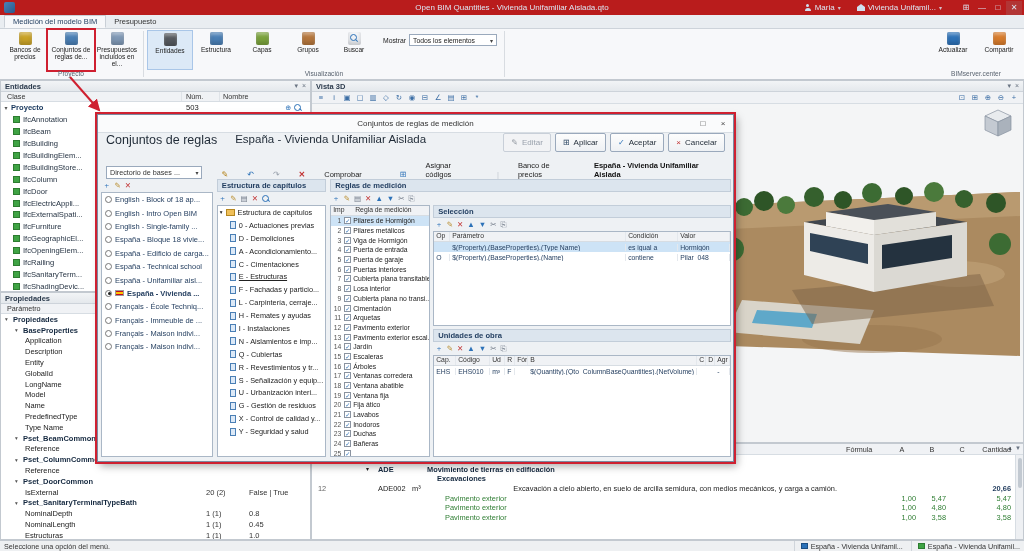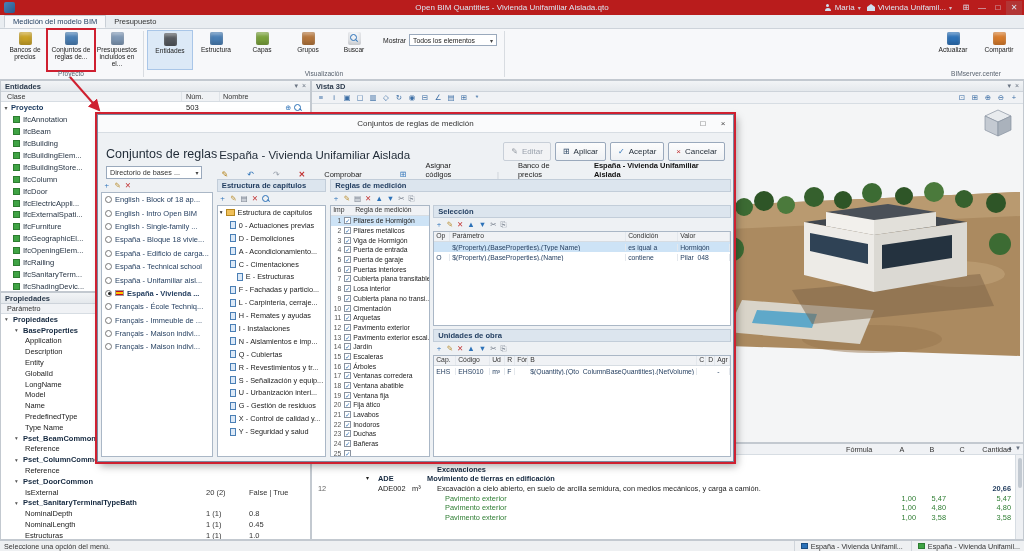--- a/index.html
+++ b/index.html
@@ -4,21 +4,21 @@
 <style>
   *{margin:0;padding:0;box-sizing:border-box;font-family:"Liberation Sans",sans-serif}
   html,body{width:1024px;height:551px;overflow:hidden}
   body{background:#e8eaed;font-size:8px;color:#222}
   .app{position:relative;width:1024px;height:551px;overflow:hidden}
   
   .titlebar{position:absolute;left:0;top:0;width:1024px;height:15px;background:#b91c1c;color:#e8eef6;
     display:flex;align-items:center;font-size:8px}
   .tb-logo{width:11px;height:11px;margin:0 4px;background:linear-gradient(135deg,#4a82b8,#2a5a8c);border-radius:2px}
   .tb-title{position:absolute;left:0;right:0;text-align:center;pointer-events:none;font-size:8px;color:#dce6f2}
-  .tb-right{margin-left:auto;display:flex;align-items:center;gap:6px;padding-right:2px;z-index:2}
+  .tb-right{margin-left:auto;display:flex;align-items:center;gap:16px;padding-right:2px;z-index:2}
   .tb-chip{display:flex;align-items:center;gap:3px;color:#dce6f2}
   .person{position:relative;width:8px;height:8px;display:inline-block}
   .person::before{content:"";position:absolute;left:2.5px;top:0;width:3px;height:3px;border-radius:50%;background:#cfe0f0}
   .person::after{content:"";position:absolute;left:1px;top:4px;width:6px;height:3.5px;border-radius:3px 3px 0 0;background:#cfe0f0}
   .house-ic{display:inline-block;width:8px;height:7px;position:relative}
   .house-ic::before{content:"";position:absolute;left:0;top:3px;width:8px;height:4px;background:#cfe0f0}
   .house-ic::after{content:"";position:absolute;left:0;top:0;border-left:4px solid transparent;border-right:4px solid transparent;border-bottom:3px solid #cfe0f0}
   .tb-win{display:flex;align-items:center}
   .tb-winbtn{width:16px;height:14px;display:flex;align-items:center;justify-content:center;color:#dce6f2;font-size:8px}
   .tb-close{background:#b23535}
@@ -91,21 +91,21 @@
   .sb-ic1{width:7px;height:6px;background:#2d72b8;border:1px solid #1c4f85}
   .sb-ic2{width:7px;height:6px;background:#3fa344;border:1px solid #2c7c30}
   .sb-msg{flex:1}
   
   .dialog{position:absolute;left:97px;top:114px;width:637px;height:348px;background:#eef1f4;border:1px solid #7a8aa0;
     box-shadow:0 0 0 2px #cf2030, 3px 4px 8px rgba(0,0,0,.35);z-index:30;font-size:7.5px}
   .dlg-title{height:18px;background:#fafbfc;border-bottom:1px solid #d7dde3;display:flex;align-items:center;position:relative}
   .dlg-title-text{position:absolute;left:0;right:0;text-align:center;font-size:8px;color:#333}
   .dlg-winbtns{margin-left:auto;display:flex;z-index:2}
   .dlg-winbtn{width:20px;height:17px;display:flex;align-items:center;justify-content:center;color:#444;font-size:8px}
-  .dlg-head{height:28px;display:flex;align-items:flex-end;padding:0 8px;gap:2px}
+  .dlg-head{height:28px;display:flex;align-items:flex-start;padding:0 8px;gap:18px}
   .dlg-h1{font-size:12.5px;color:#1f2a36}
   .dlg-h2{font-size:11.5px;color:#1f2a36}
   .dlg-hbtns{margin-left:auto;display:flex;gap:4px}
   .dbtn{height:19px;padding:0 7px;background:linear-gradient(#fdfdfd,#eef1f4);border:1px solid #9aa9bc;border-radius:2px;
     display:flex;align-items:center;gap:4px;font-size:8px;color:#1f2a36}
   .dbtn.disabled{color:#9aa2ad;background:#f2f3f5;border-color:#c8cfd8}
   .dbtn .bic{font-size:8px}
   .dlg-tools{height:18px;display:flex;align-items:flex-end;padding:0 8px;gap:19px}
   .combo{width:98px;height:13px;background:#fff;border:1px solid #9aa9bc;display:flex;align-items:center;justify-content:space-between;padding:0 3px;font-size:7.2px;color:#333}
   .tool-ic{font-size:8px;color:#2d72b8}
@@ -513,32 +513,32 @@
         <span style="position: absolute; top: 1px; left: 606px; width: 28px; text-align: center;">B</span>
         <span style="position: absolute; top: 1px; left: 636px; width: 28px; text-align: center;">C</span>
         <span style="position: absolute; top: 1px; left: 650px; width: 49px; text-align: right;">Cantidad</span>
       </div>
     <div class="bp-rows" id="bp-rows">
         <div class="bprow">
           <span style="left: 44px; font-size: 6px;">▾</span>
           <span class="bp-b" style="left: 56px;">AD</span>
         </div>
         <div class="bprow">
-          <span class="bp-b" style="left: 125px;">Excavaciones</span>
-        </div>
-        <div class="bprow">
           <span style="left: 54px; font-size: 6px;">▾</span>
           <span class="bp-b" style="left: 66px;">ADE</span>
           <span class="bp-b" style="left: 115px;">Movimiento de tierras en edificación</span>
+        </div>
+        <div class="bprow">
+          <span class="bp-b" style="left: 125px;">Excavaciones</span>
         </div>
         <div class="bprow">
           <span style="left: 6px; color: rgb(102, 102, 102);">12</span>
           <span style="left: 66px;">ADE002</span>
           <span style="left: 100px;">m³</span>
-          <span class="bp-desc" style="left: 125px; width: 400px;">Excavación a cielo abierto, en suelo de arcilla semidura, con medios mecánicos, y carga a camión.</span>
+          <span class="bp-desc" style="left: 125px; width: 400px; text-align: right;">Excavación a cielo abierto, en suelo de arcilla semidura, con medios mecánicos, y carga a camión.</span>
           <span class="bp-qty" style="left: 650px; width: 49px; text-align: right;">20,66</span>
         </div>
         <div class="bprow">
           <span class="bp-green" style="left: 133px;">Pavimento exterior</span>
           <span class="bp-green" style="left: 576px; width: 28px; text-align: right;">1,00</span>
           <span class="bp-green" style="left: 606px; width: 28px; text-align: right;">5,47</span>
           <span class="bp-green" style="left: 650px; width: 49px; text-align: right;">5,47</span>
         </div>
         <div class="bprow">
           <span class="bp-green" style="left: 133px;">Pavimento exterior</span>
@@ -698,21 +698,21 @@
               <span>D - Demoliciones</span>
             </div>
             <div class="ch-row" style="padding-left: 12px;">
               <span class="doc"></span>
               <span>A - Acondicionamiento...</span>
             </div>
             <div class="ch-row" style="padding-left: 12px;">
               <span class="doc"></span>
               <span>C - Cimentaciones</span>
             </div>
-            <div class="ch-row" style="padding-left: 19px;">
+            <div class="ch-row" style="padding-left: 12px; text-decoration: underline;">
               <span class="doc"></span>
               <span>E - Estructuras</span>
             </div>
             <div class="ch-row" style="padding-left: 12px;">
               <span class="doc"></span>
               <span>F - Fachadas y particio...</span>
             </div>
             <div class="ch-row" style="padding-left: 12px;">
               <span class="doc"></span>
               <span>L - Carpintería, cerraje...</span>

